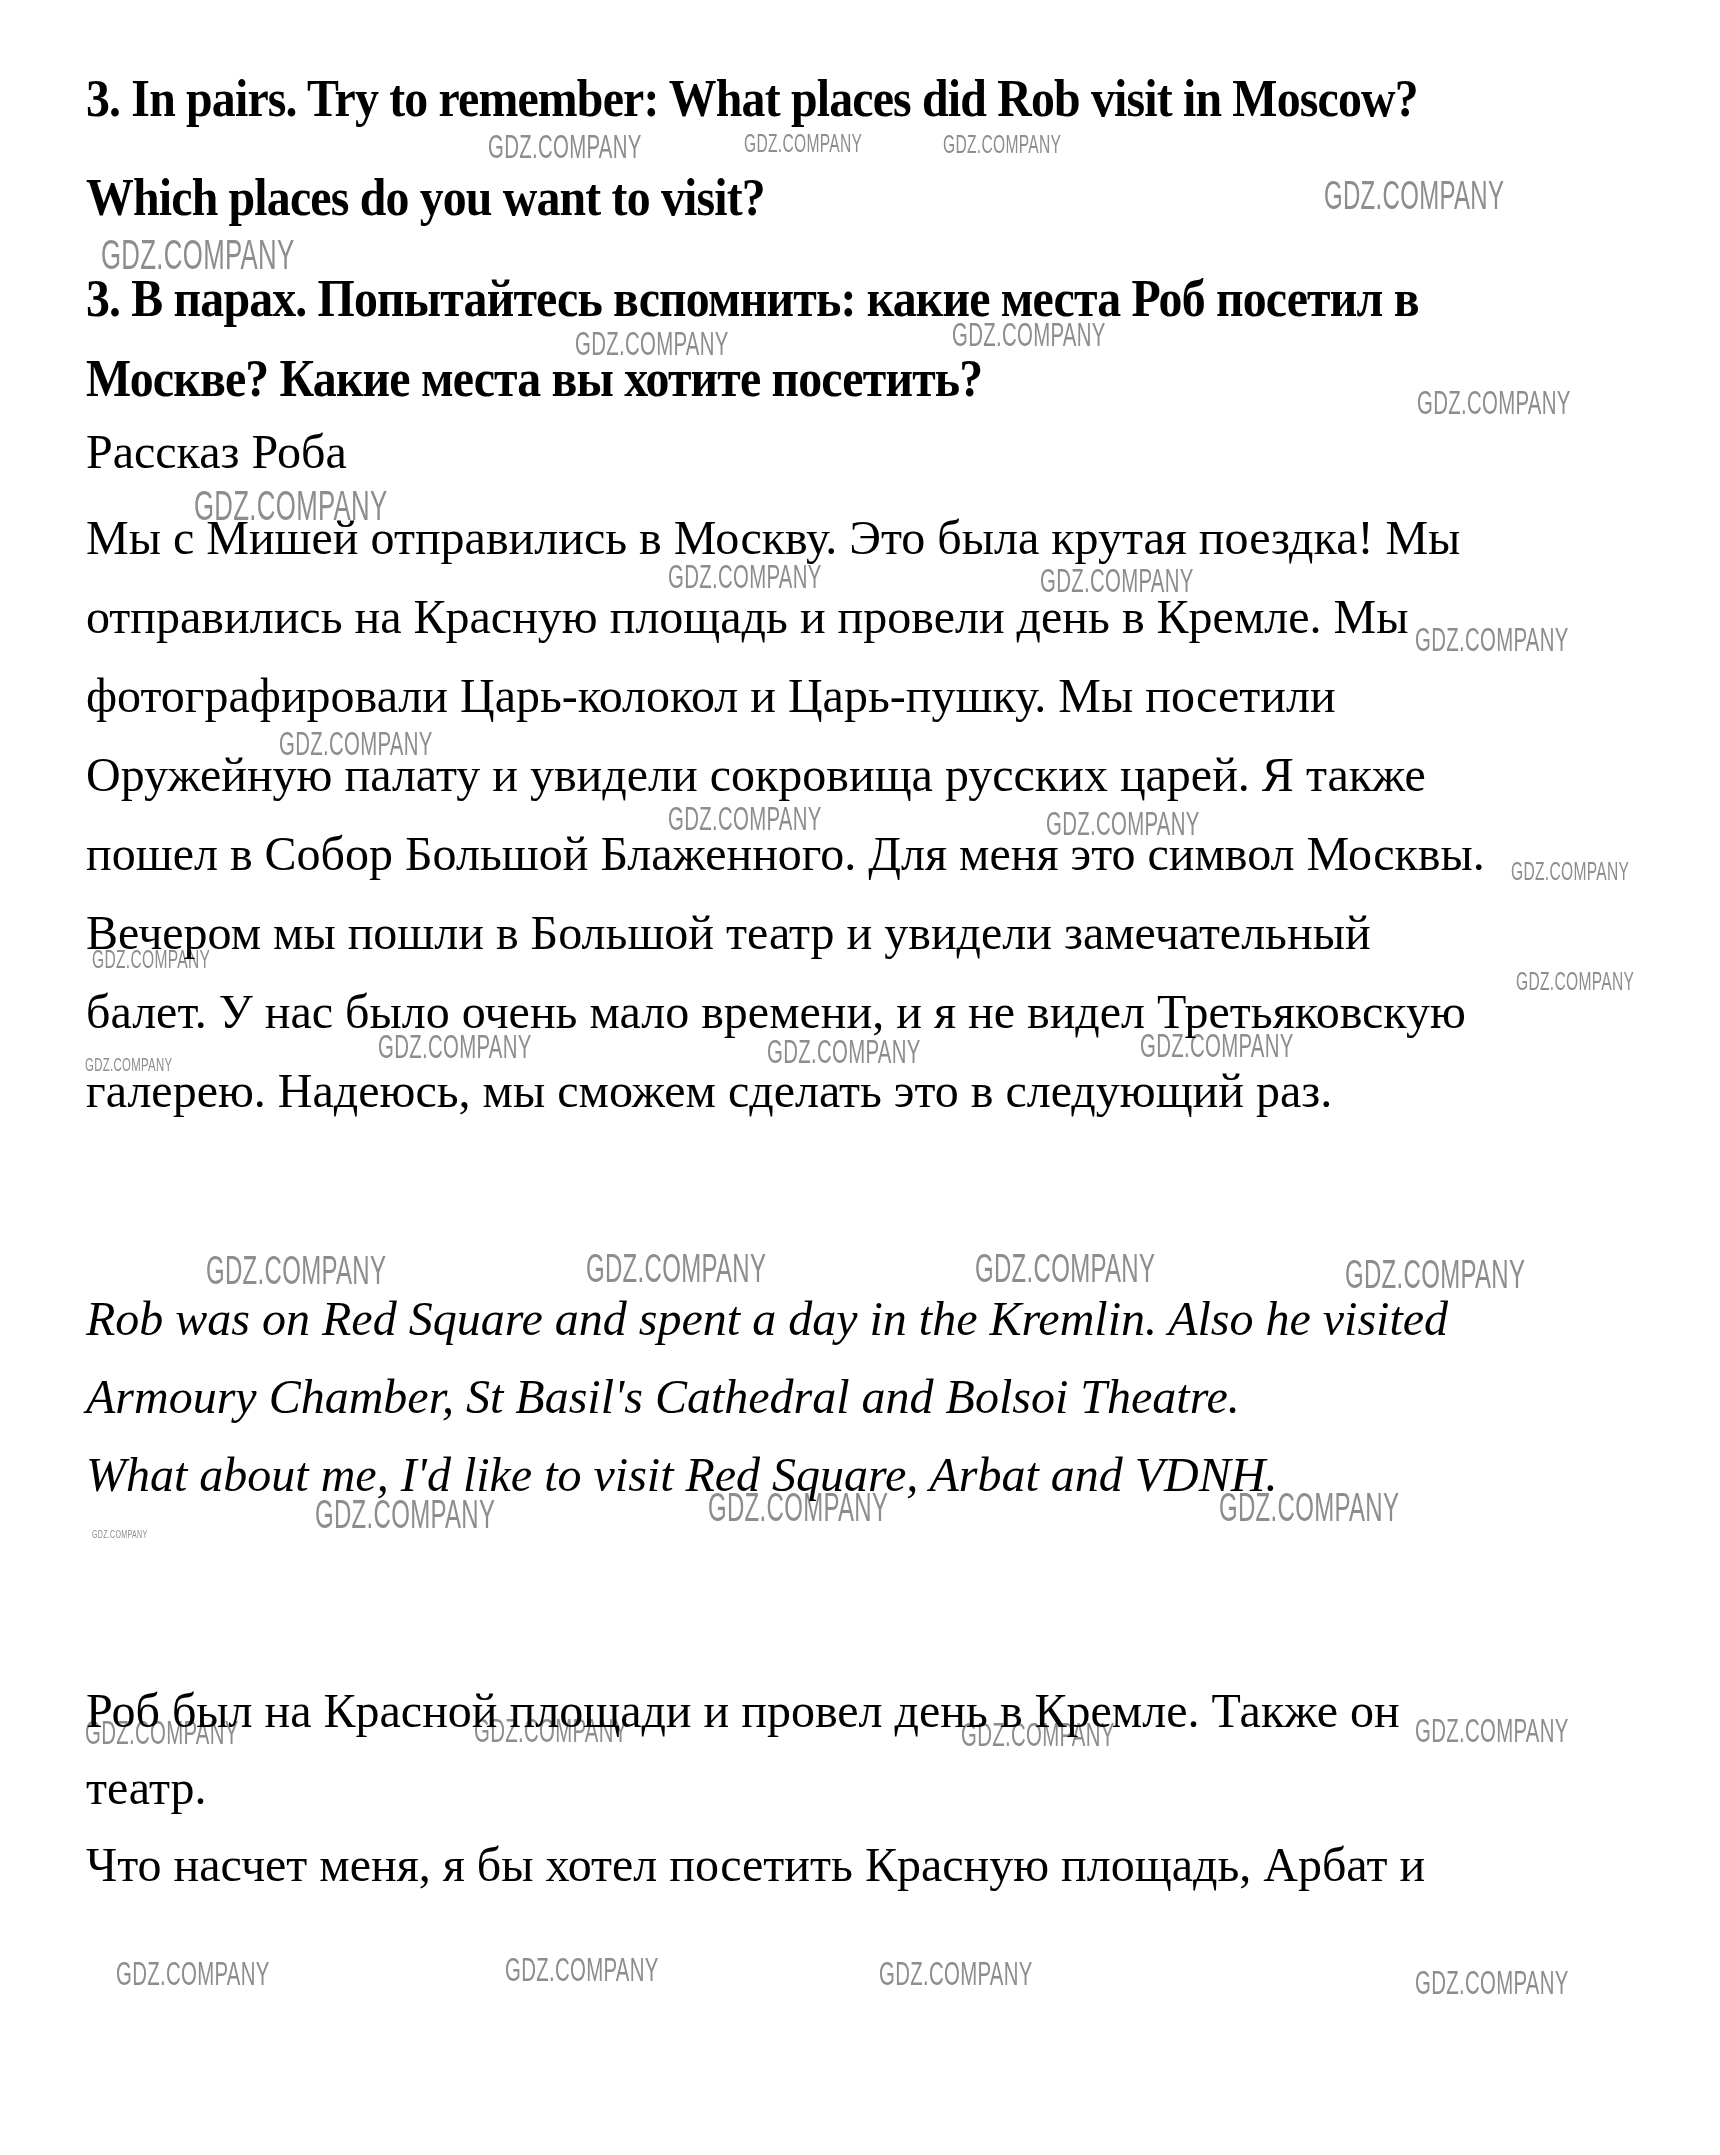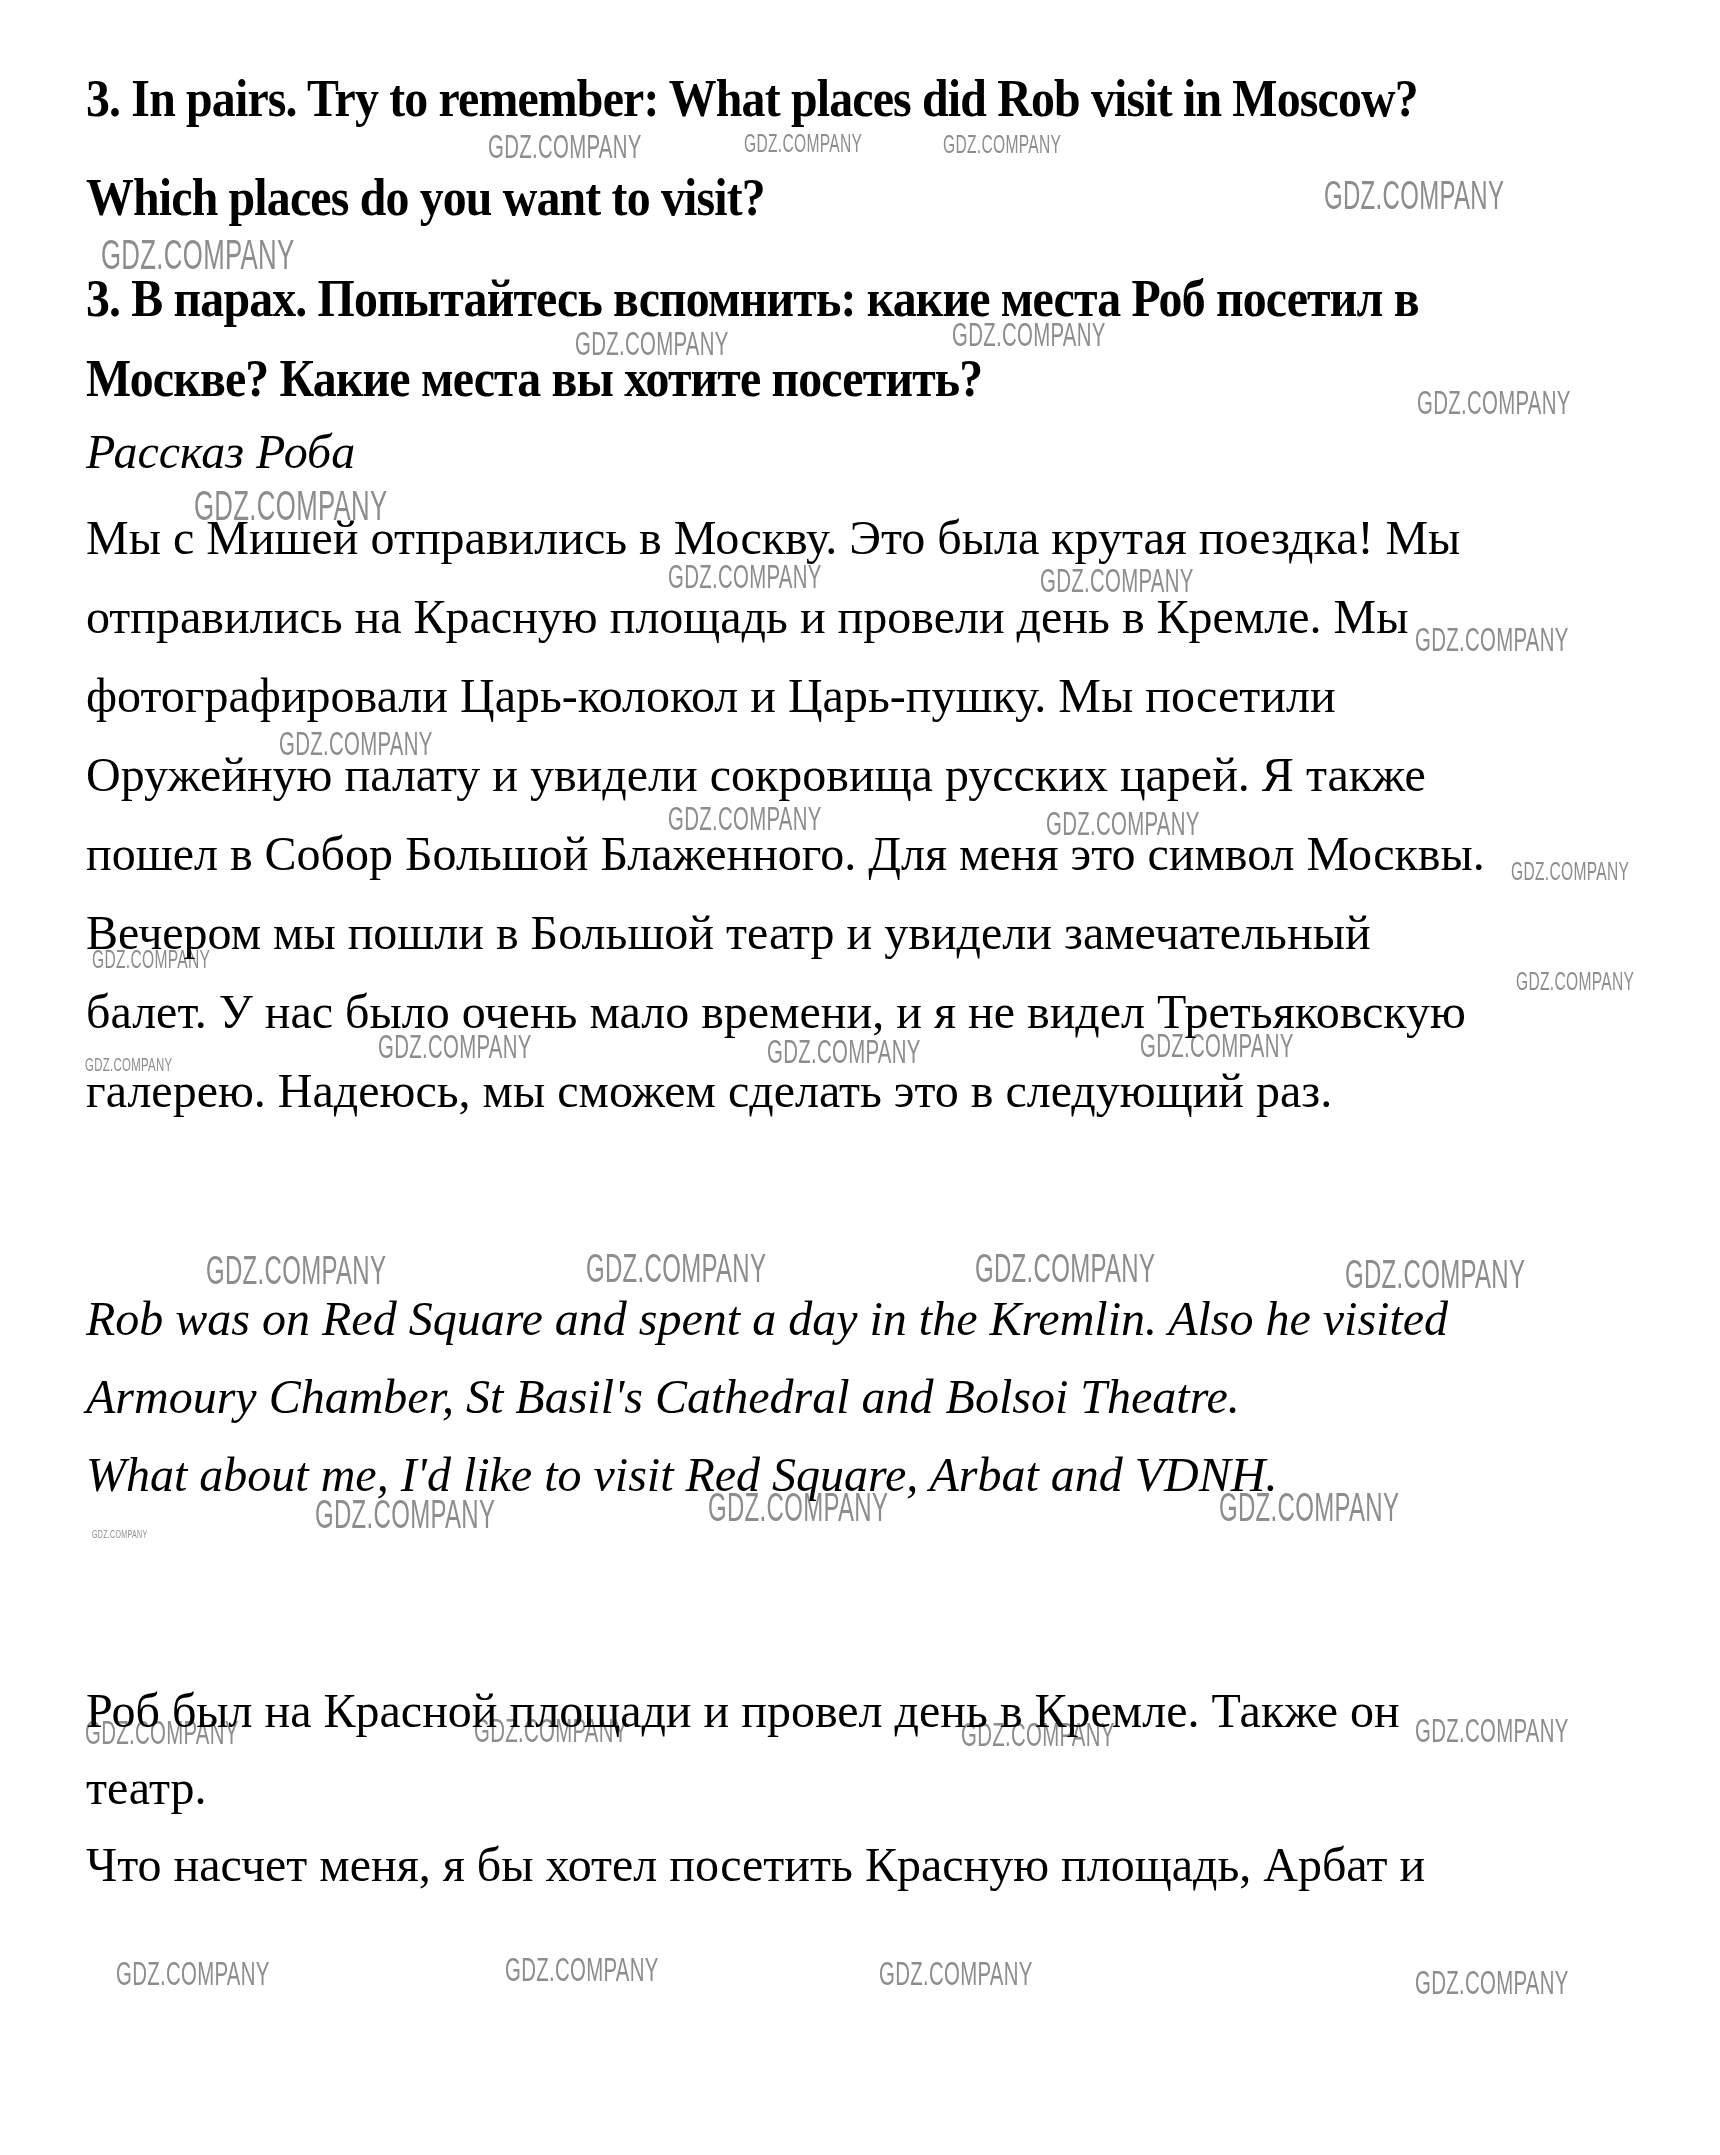--- a/index.html
+++ b/index.html
@@ -54,21 +54,21 @@
   }
   .heading-en .line{line-height:99px;}
   .heading-ru .line{line-height:80px;}
   .story-title .line{line-height:77px;}
   .story-text .line{line-height:79px;}
   .answer-en .line{line-height:78px;font-style:italic;}
   .answer-ru .line{line-height:77px;}
 
   .pos-heading-en{top:49px;}
   .pos-heading-ru{top:259px;}
-  .pos-story-title{top:413px;font-style:italic;}
+  .pos-story-title{top:413px;}
   .pos-story{top:498px;}
   .pos-answer-en{top:1280px;}
   .pos-answer-ru{top:1672px;}
 </style>
 </head>
 <body>
 
 <div class="page">
   <div class="wm-layer" id="wm-layer">
       <span class="wm wm-m" style="left: 488px; top: 129px;">GDZ.COMPANY</span>

